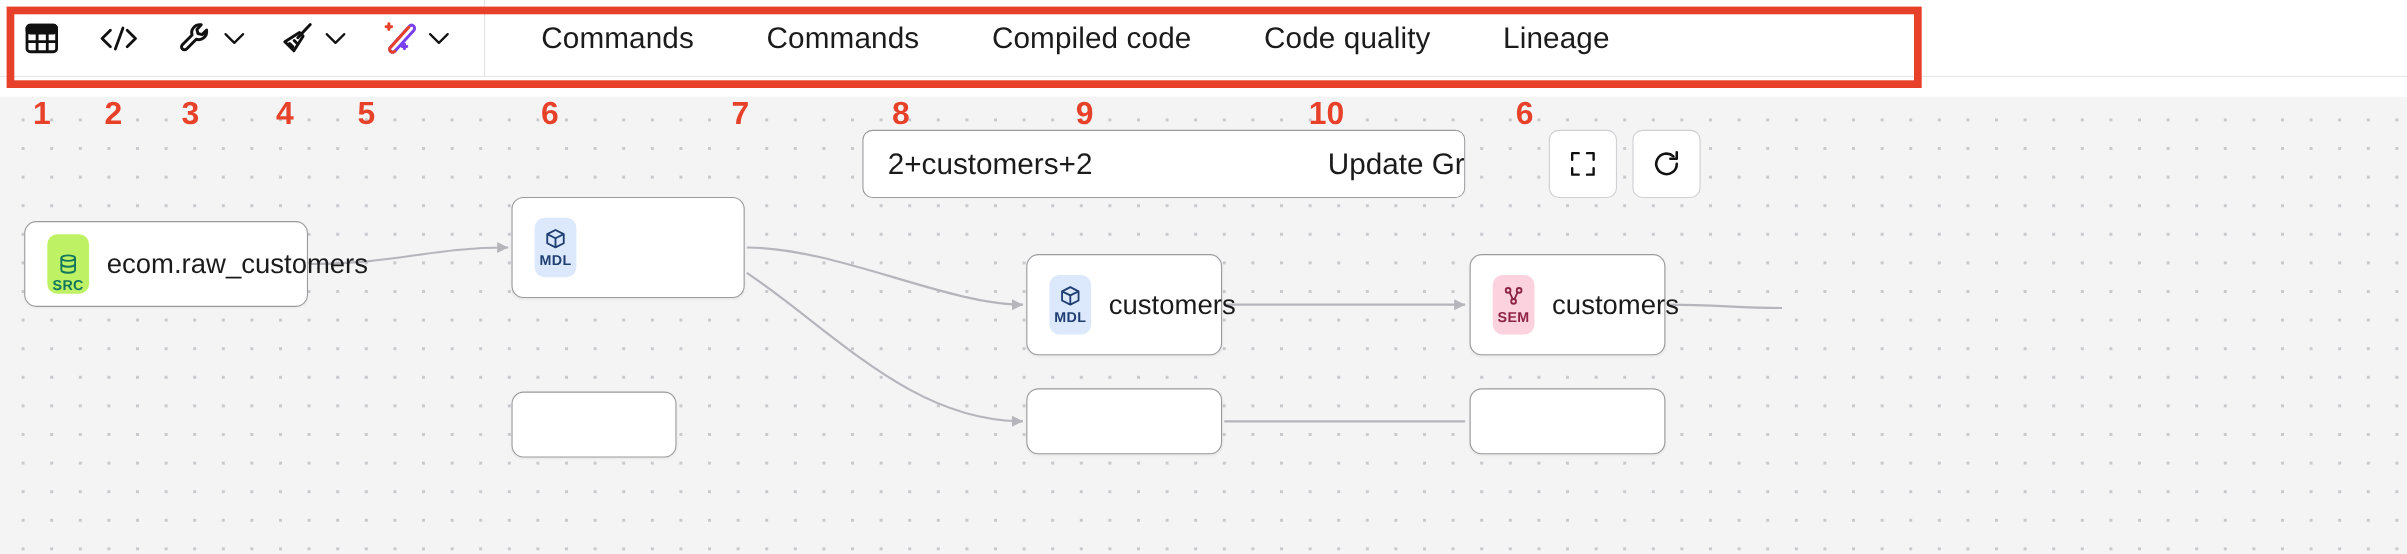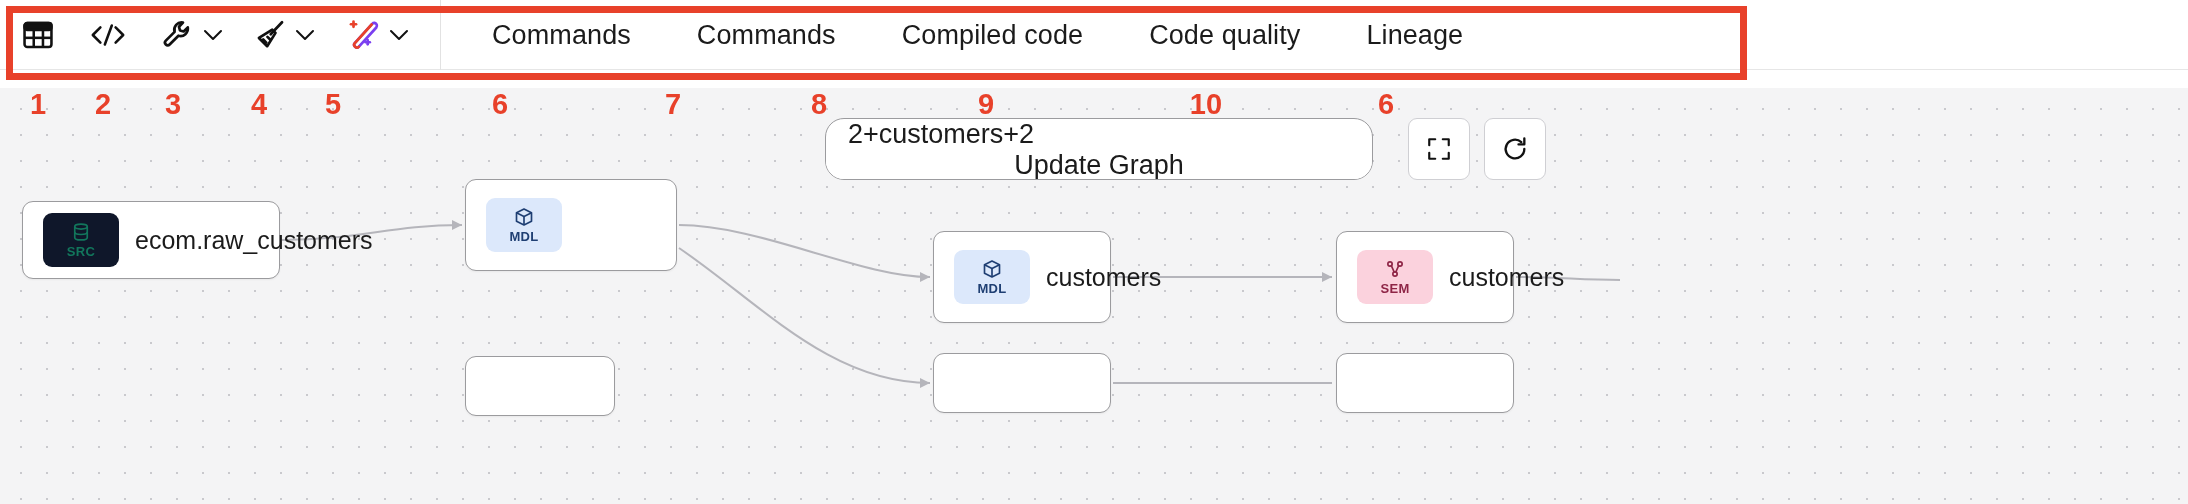--- a/index.html
+++ b/index.html
@@ -46,23 +46,23 @@
   
   .canvas {
     position: absolute; left: 0; top: 88px; width: 2188px; height: 416px;
     background-color: #f4f4f5;
     background-image: radial-gradient(#c9c9cd 1.3px, transparent 1.4px);
     background-size: 26px 26px; background-position: 8px 8px;
     overflow: hidden;
   }
 
   .search-wrap {
-    position: absolute; left: 825px; top: 30px; width: 548px; height: 62px;
+    position: absolute; left: 784px; top: 30px; width: 548px; height: 62px;
     display: flex; background: #ffffff; border: 1px solid #9b9b9e;
-    border-radius: 19px; overflow: hidden; z-index: 20; flex-direction: column;
+    border-radius: 9px; overflow: hidden; z-index: 20;
   }
   .search-input {
     flex: 1; border: none; outline: none; background: transparent;
     font-family: "Liberation Sans", sans-serif; font-size: 27px;
     color: #1b1b1b; padding: 0 22px;
   }
   .vsep { width: 1px; background: #9b9b9e; }
   .update-btn {
     background: #ffffff; border: none; cursor: pointer; font-size: 27px;
     color: #1b1b1b; padding: 0 24px; font-family: "Liberation Sans", sans-serif;
@@ -77,27 +77,27 @@
   }
 
   
   .node {
     position: absolute; background: #ffffff; border: 1px solid #9b9b9e;
     border-radius: 11px; display: flex; align-items: center;
     padding: 0 20px; z-index: 10;
     box-shadow: 0 1px 2px rgba(0,0,0,.05);
   }
   .badge {
-    width: 76px; height: 54px; border-radius: 9px;
+    width: 38px; height: 54px; border-radius: 9px;
     display: flex; flex-direction: column; align-items: center;
     justify-content: center; flex: 0 0 auto; margin-right: 16px;
   }
   .badge .bico { height: 22px; display: flex; align-items: center; }
   .badge .btxt { font-size: 13px; font-weight: bold; letter-spacing: .3px; margin-top: 1px; }
-  .badge-src { background: #0f172a; color: #12765c; }
+  .badge-src { background: #bef264; color: #12765c; justify-content: flex-end; }
   .badge-mdl { background: #dce8fb; color: #1f3f73; }
   .badge-sem { background: #fbd2dd; color: #8e2546; }
   .node-label { font-size: 25px; color: #1b1b1b; white-space: nowrap; }
 
   svg.edges { position: absolute; left: 0; top: 0; width: 2188px; height: 416px; z-index: 5; }
 </style>
 </head>
 <body>
 
 <div id="root">

